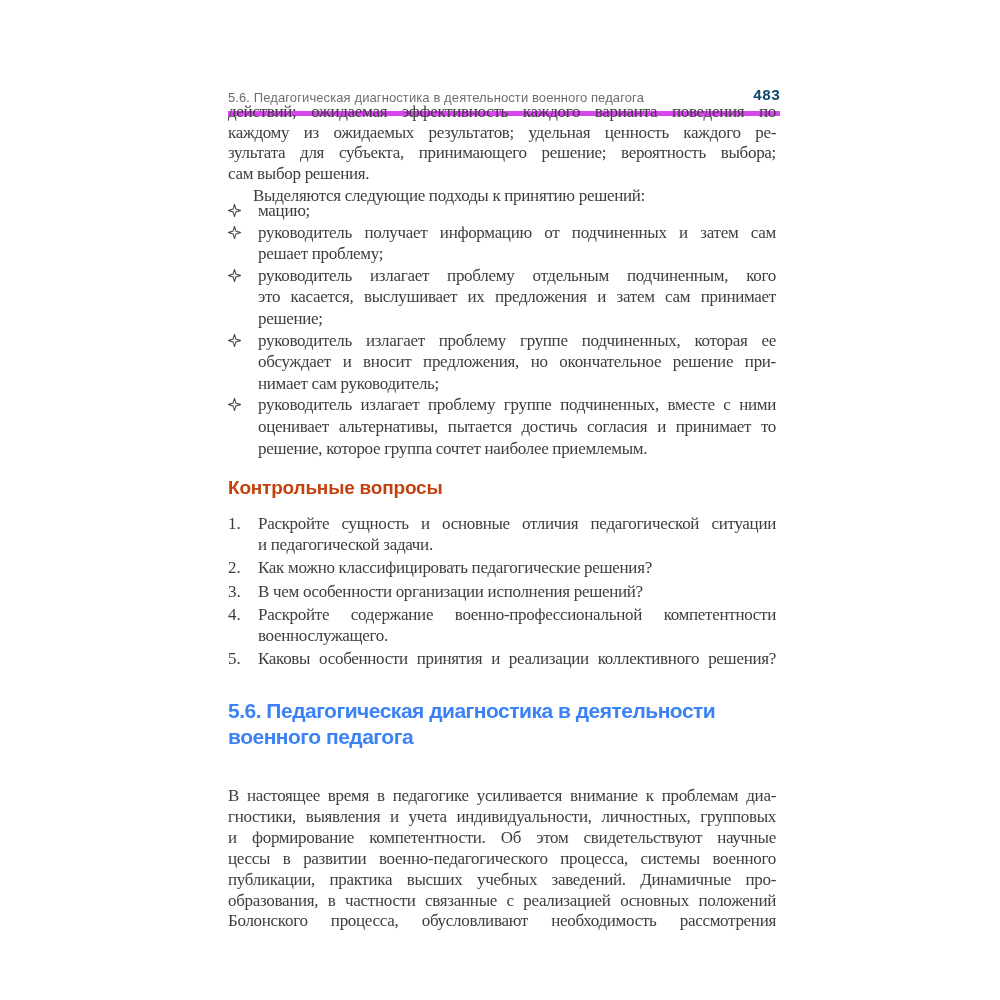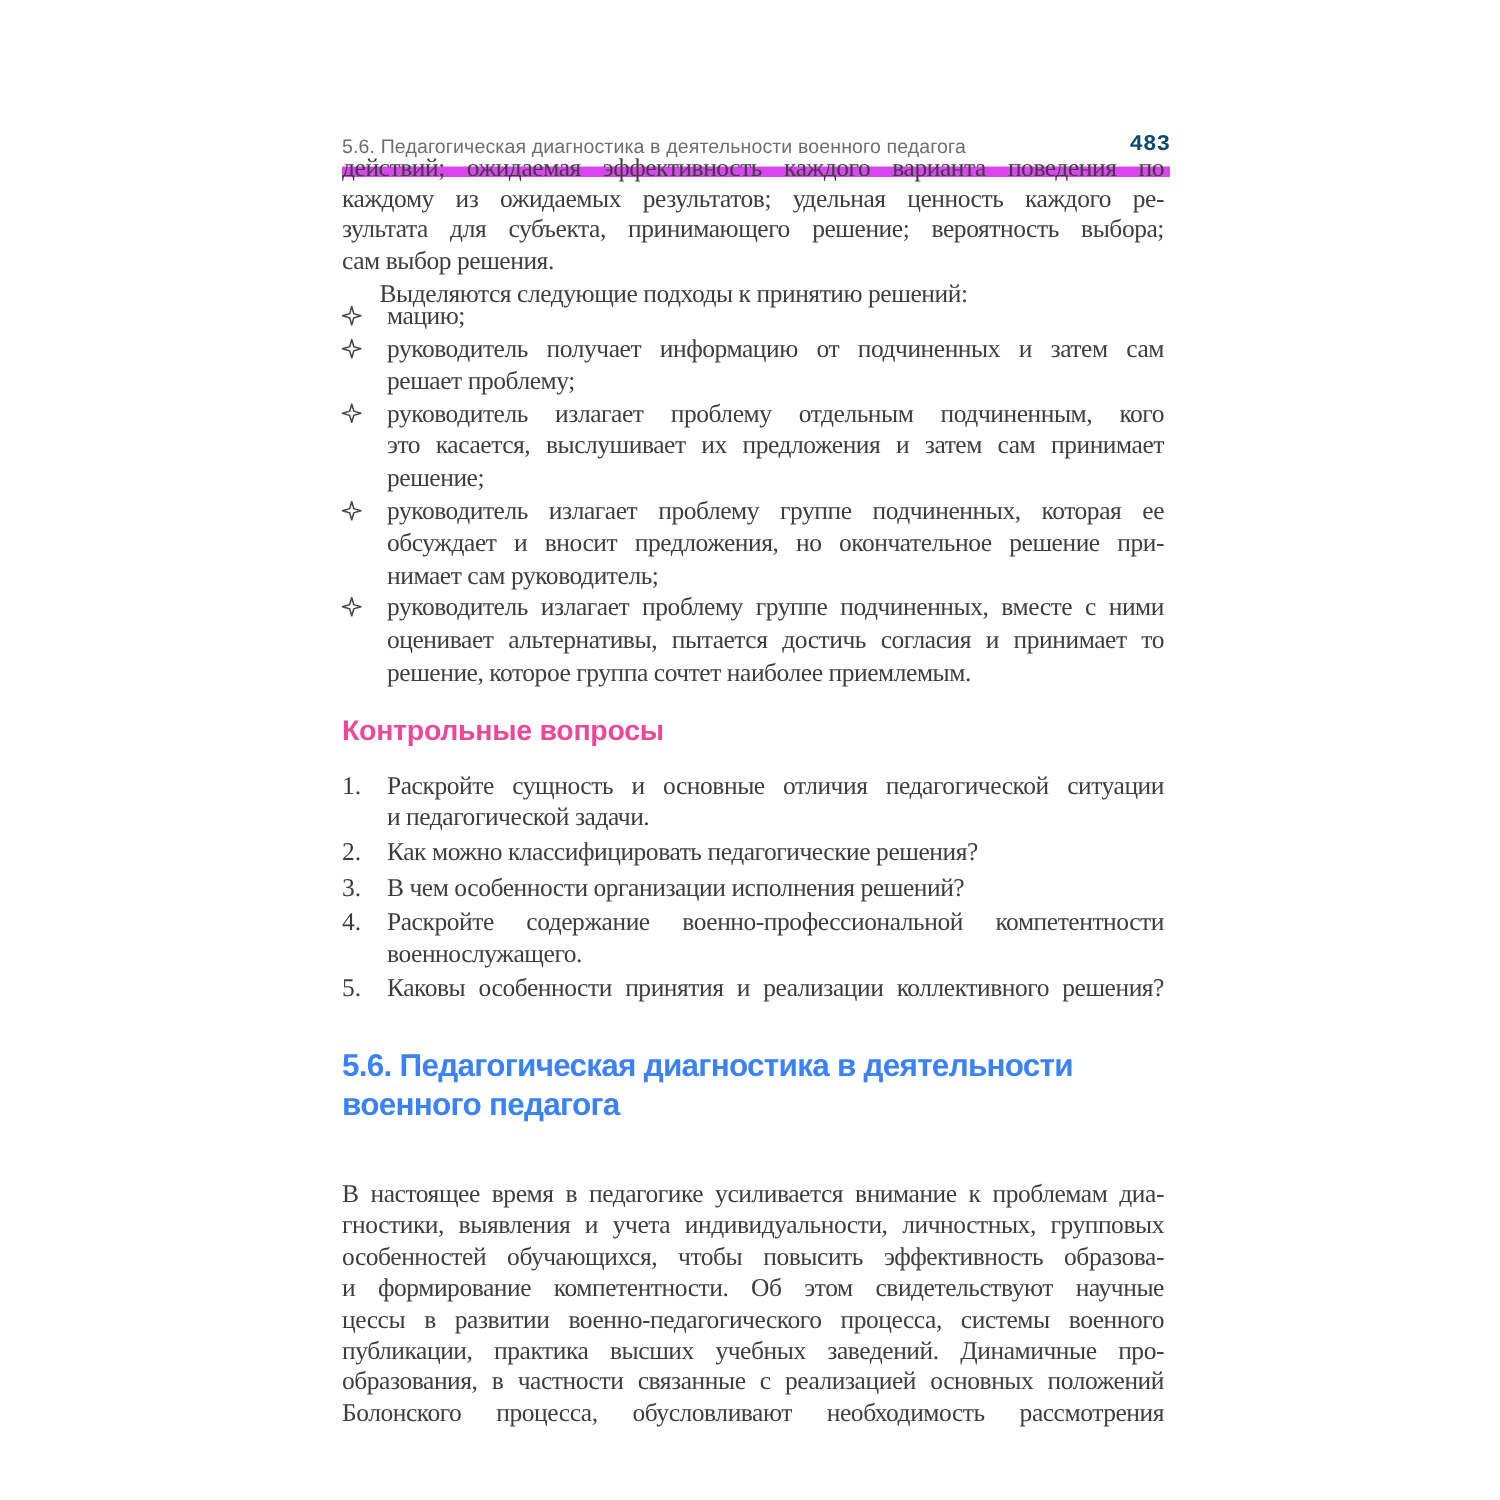--- a/index.html
+++ b/index.html
@@ -14,21 +14,21 @@
   }
 
   
   .running-header {
     position: absolute;
     left: 228px; top: 48px;
     width: 552px;
     display: flex;
     justify-content: space-between;
     align-items: flex-end;
-    border-bottom: 7px solid #d946ef;
+    border-bottom: 5px solid #d946ef;
     padding-bottom: 6px;
   }
   .rh-title {
     font-family: "Liberation Sans", "DejaVu Sans", sans-serif;
     font-size: 13px;
     color: #6e6e6e;
     letter-spacing: 0.1px;
   }
   .rh-page {
     font-family: Liberation Mono, monospace;
@@ -67,21 +67,21 @@
   .bullet-body { flex: 1 1 auto; font-size: 17px; letter-spacing: -0.3px; line-height: 21.6px; }
 
   
   .q-heading {
     position: absolute;
     left: 228px; top: 477px;
     margin: 0;
     font-family: "Liberation Sans", "DejaVu Sans", sans-serif;
     font-size: 19px;
     font-weight: 700;
-    color: #ec4899;
+    color: #c2410c;
     letter-spacing: -0.2px;
   }
 
   
   .questions { position: absolute; left: 228px; top: 513px; width: 548px; }
   .q-item { display: flex; margin-bottom: 2px; }
   .q-num {
     flex: 0 0 30px;
     font-size: 17px;
     line-height: 21.2px;
@@ -232,21 +232,20 @@
   </div>
 
   <h1 class="section-heading">
     <div class="sh-line">5.6. Педагогическая диагностика в деятельности</div>
     <div class="sh-line">военного педагога</div>
   </h1>
 
   <div class="para p2">
     <div class="ln jl">В настоящее время в педагогике усиливается внимание к проблемам диа-</div>
     <div class="ln jl">гностики, выявления и учета индивидуальности, личностных, групповых</div>
-    <div class="ln jl">особенностей обучающихся, чтобы повысить эффективность образова-</div>
     <div class="ln jl">и формирование компетентности. Об этом свидетельствуют научные</div>
     <div class="ln jl">цессы в развитии военно-педагогического процесса, системы военного</div>
     <div class="ln jl">публикации, практика высших учебных заведений. Динамичные про-</div>
     <div class="ln jl">образования, в частности связанные с реализацией основных положений</div>
     <div class="ln jl">Болонского процесса, обусловливают необходимость рассмотрения</div>
   </div>
 
 </div>
 
 </body></html>

